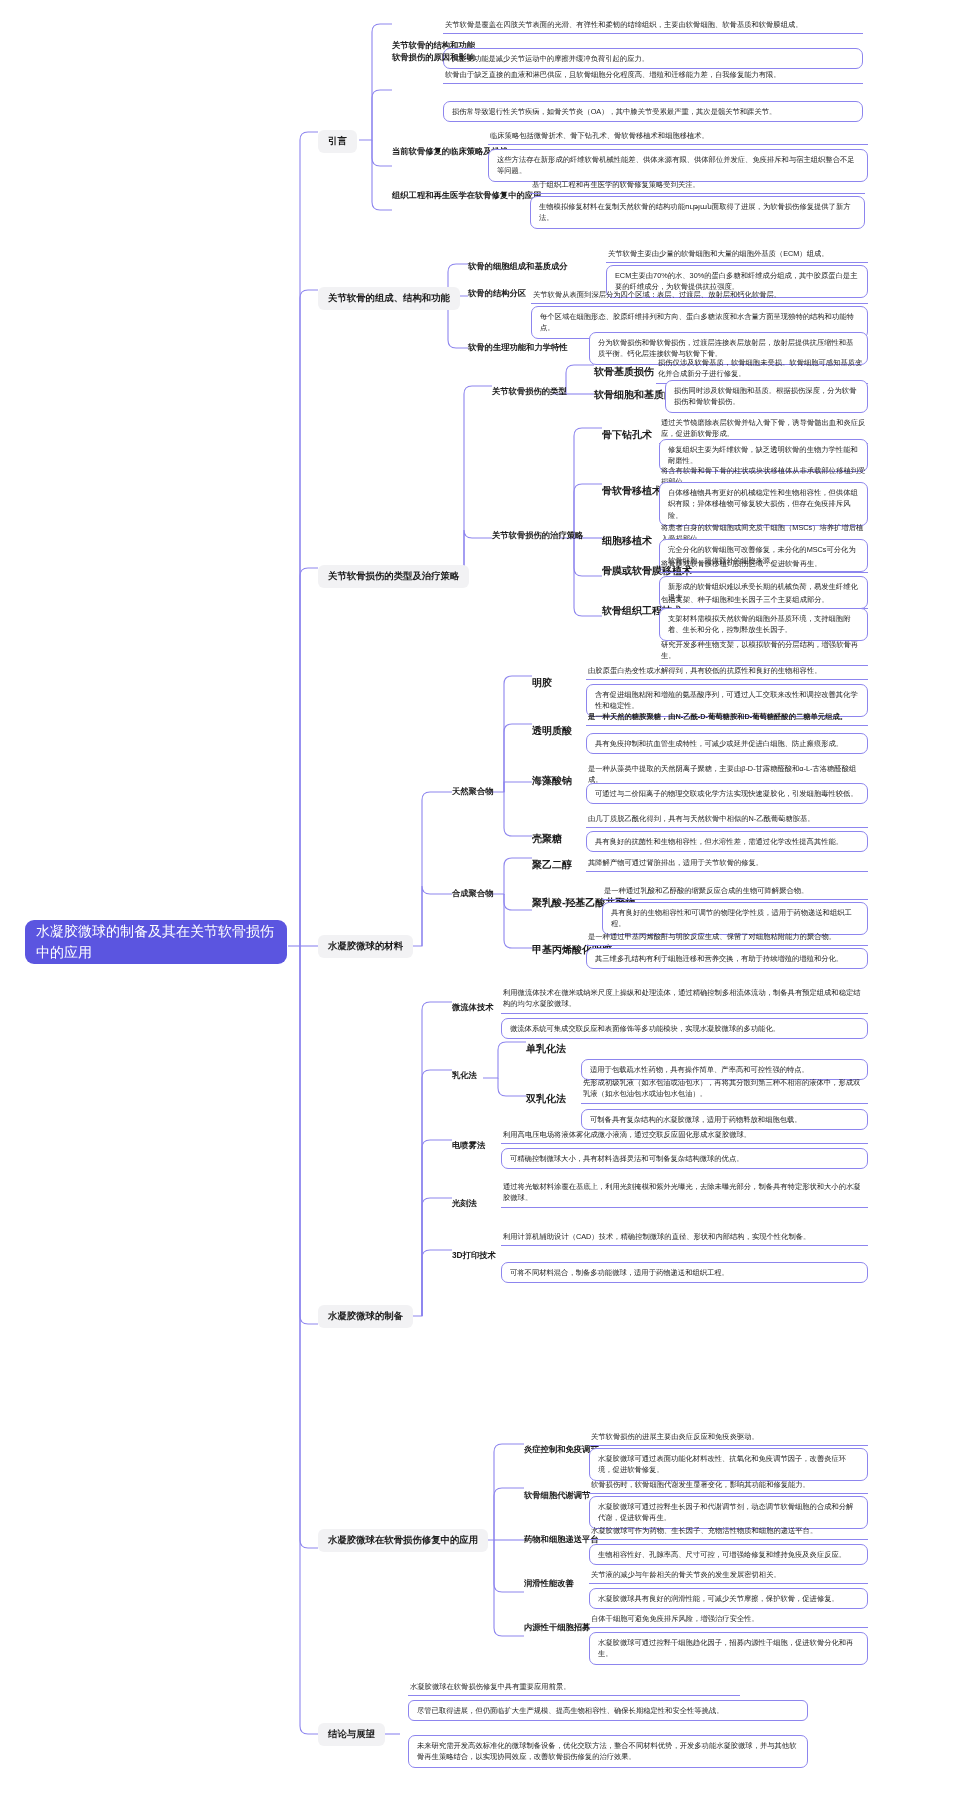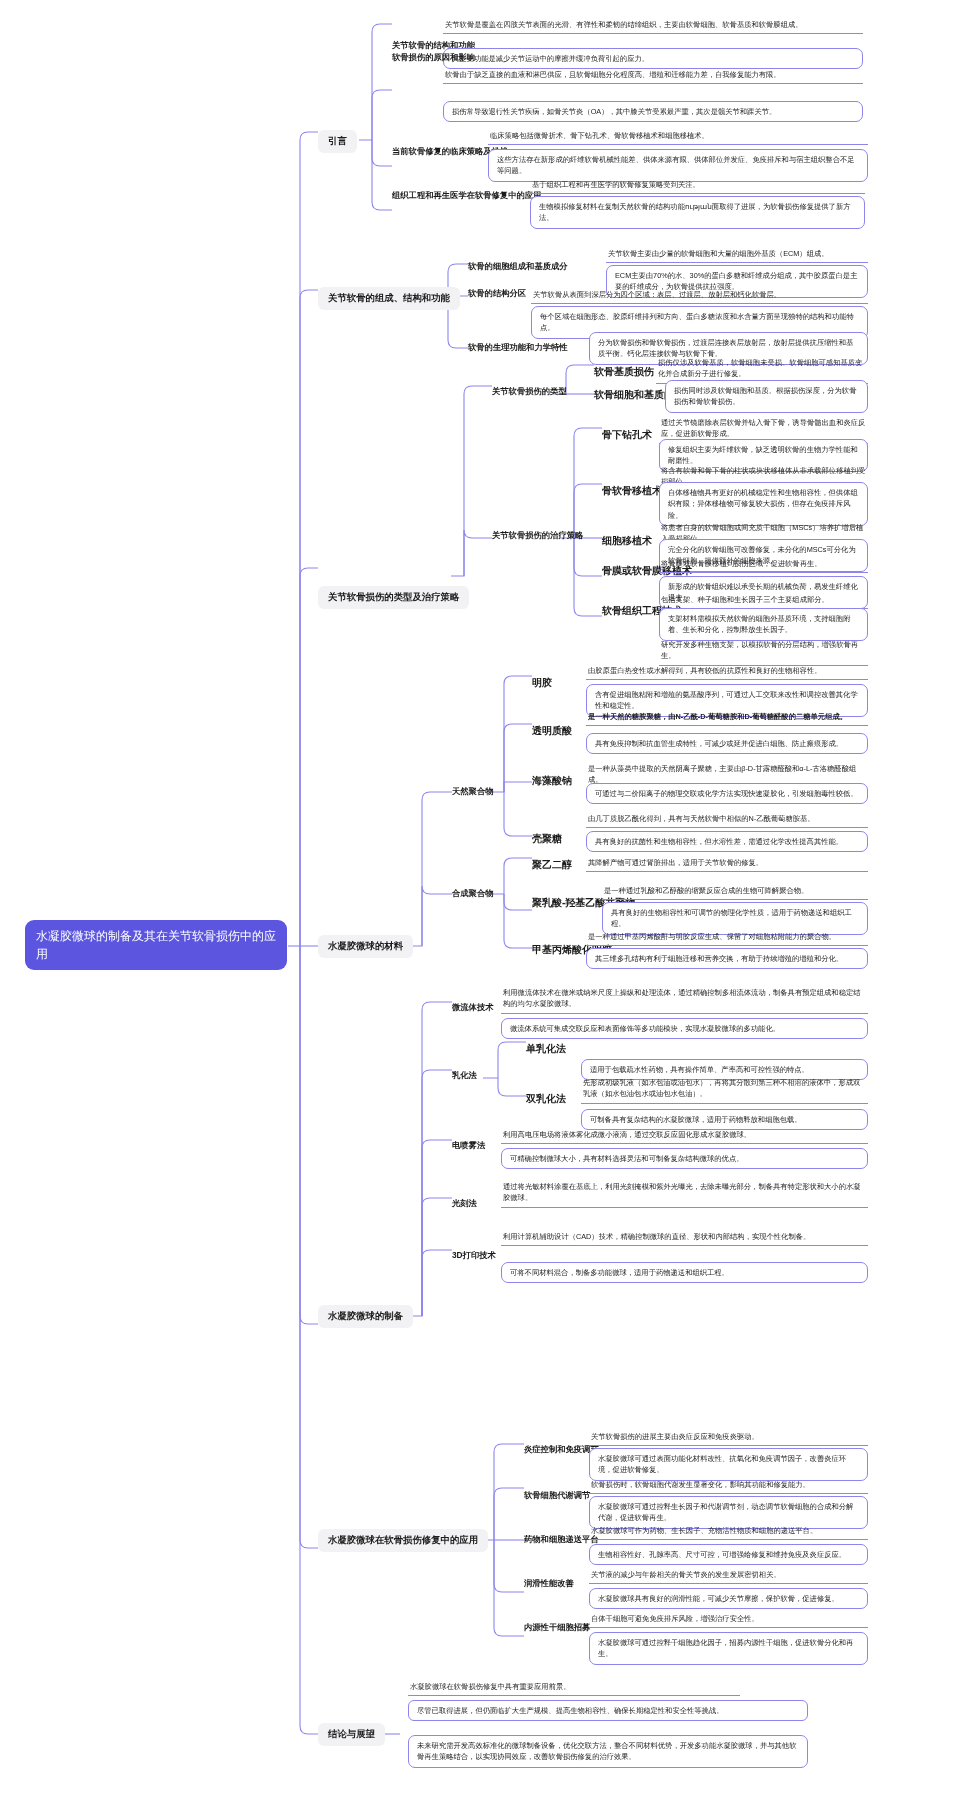--- a/index.html
+++ b/index.html
@@ -12,22 +12,22 @@
   #canvas{ position:relative; width:955px; height:1796px; }
   svg#links{ position:absolute; left:0; top:0; width:955px; height:1796px; pointer-events:none; }
 
   .node{ position:absolute; }
 
   
   .root{
     background:#5b55e0;
     color:#ffffff;
     border-radius:9px;
-    padding:7px 11px;
-    font-size:12px;
+    padding:1px 11px;
+    font-size:14px;
     font-weight:400;
     line-height:1.5;
     width:262px;
     left:25px;
     top:920px;
   }
 
   
   .l1{
     background:#f2f2f4;
@@ -171,21 +171,21 @@
   <div class="node leafline" style="left:606px; top:247px; width:262px;">关节软骨主要由少量的软骨细胞和大量的细胞外基质（ECM）组成。</div>
   <div class="node leafbox" style="left:606px; top:265px; width:262px;">ECM主要由70%的水、30%的蛋白多糖和纤维成分组成，其中胶原蛋白是主要的纤维成分，为软骨提供抗拉强度。</div>
 
   <div class="node l2" style="left:468px; top:288px;">软骨的结构分区</div>
   <div class="node leafline" style="left:531px; top:288px; width:337px;">关节软骨从表面到深层分为四个区域：表层、过渡层、放射层和钙化软骨层。</div>
   <div class="node leafbox" style="left:531px; top:306px; width:337px;">每个区域在细胞形态、胶原纤维排列和方向、蛋白多糖浓度和水含量方面呈现独特的结构和功能特点。</div>
 
   <div class="node l2" style="left:468px; top:342px;">软骨的生理功能和力学特性</div>
   <div class="node leafbox" style="left:589px; top:332px; width:279px;">分为软骨损伤和骨软骨损伤，过渡层连接表层放射层，放射层提供抗压缩性和基质平衡。钙化层连接软骨与软骨下骨。</div>
 
-  <div class="node l1" style="left:318px; top:586px;text-align:center;">关节软骨损伤的类型及治疗策略</div>
+  <div class="node l1" style="left:318px; top:565px;text-align:center;">关节软骨损伤的类型及治疗策略</div>
 
   <div class="node l2" style="left:492px; top:386px;">关节软骨损伤的类型</div>
   <div class="node l3" style="left:594px; top:365px;">软骨基质损伤</div>
   <div class="node leafline" style="left:656px; top:356px; width:212px;">损伤仅涉及软骨基质，软骨细胞未受损。软骨细胞可感知基质变化并合成新分子进行修复。</div>
   <div class="node l3" style="left:594px; top:388px;">软骨细胞和基质的双重损伤</div>
   <div class="node leafbox" style="left:665px; top:380px; width:203px;">损伤同时涉及软骨细胞和基质。根据损伤深度，分为软骨损伤和骨软骨损伤。</div>
 
   <div class="node l2" style="left:492px; top:530px;">关节软骨损伤的治疗策略</div>
 
   <div class="node l3" style="left:602px; top:428px;">骨下钻孔术</div>

